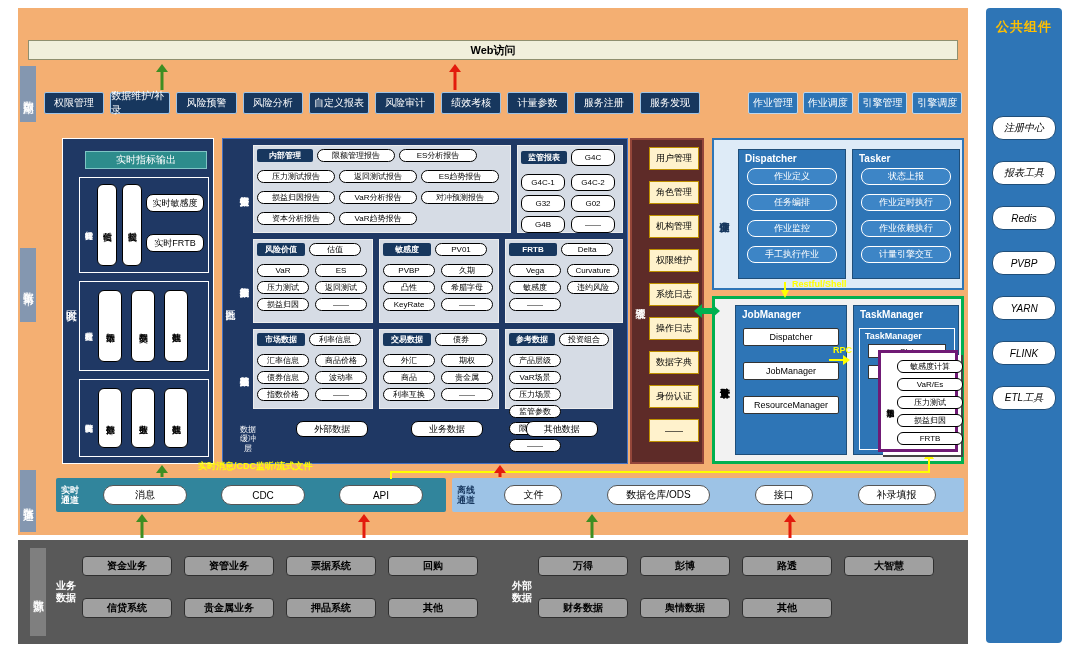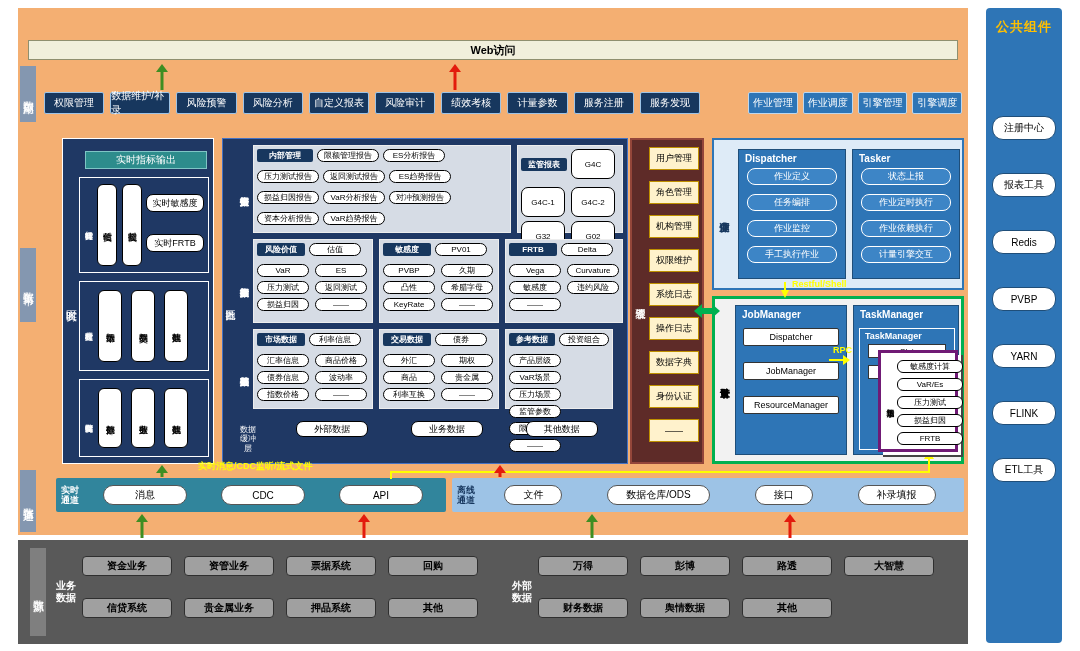--- a/index.html
+++ b/index.html
@@ -52,22 +52,22 @@
   .batch { position:absolute; left:204px; top:130px; width:406px; height:326px;
            background:var(--panelnavy,#1F3864); border:1px solid #4472C4; }
   .zonelabel2 { left:0; top:98px; width:14px; height:130px; font-size:10px; }
   .layerlabel { left:14px; width:14px; font-size:9px; font-weight:bold; }
   .grp { position:absolute; background:#D6DCE5; border:1px solid #EDEDED; padding:3px;
          display:flex; flex-direction:column; gap:8px; }
   .grow { display:flex; gap:4px; align-items:center; }
   .rowlist { display:flex; gap:4px; }
   .chip { background:var(--navy,#17375E); color:#fff; font-size:8px; font-weight:bold; display:flex;
           align-items:center; justify-content:center; height:13px; border-radius:2px; }
-  .pill.ri { width:62px; height:13px; font-size:8px; }
-  .pill.qi { width:44px; height:30px; font-size:8px; }
+  .pill.ri { width:78px; height:13px; font-size:8px; }
+  .pill.qi { width:44px; height:17px; font-size:8px; }
   .pill.gi { width:52px; height:13px; font-size:8px; }
   .gitems { display:flex; flex-wrap:wrap; gap:4px 6px; }
   .bufflabel { position:absolute; left:14px; top:280px; width:22px; height:40px; color:#fff;
                font-size:8px; line-height:1.2; word-break:break-all; display:flex; align-items:center;
                text-align:center; }
   .buffitems { position:absolute; left:52px; top:282px; width:344px; display:flex; justify-content:space-around; }
   .buffpill { width:72px; height:16px; font-size:9px; }
 
   
   .sysmgmt { position:absolute; left:612px; top:130px; width:74px; height:326px;
@@ -161,21 +161,21 @@
   .dslabel { position:absolute; top:0; height:100%; width:24px; display:flex; align-items:center;
              color:#fff; font-size:10px; font-weight:bold; line-height:1.2; word-break:break-all; }
   .dsrow { position:absolute; display:flex; gap:12px; }
   .dspill { width:90px; height:20px; background:#A0A0A0; border:1px solid #2F2F2F; border-radius:4px;
             display:flex; align-items:center; justify-content:center; font-size:10px; font-weight:bold; color:#000; }
 
   
   .common { position:absolute; left:986px; top:8px; width:76px; height:635px;
             background:var(--blue,#2E75B6); border-radius:4px; }
   .commontitle { color:#FFC000; font-weight:bold; font-size:13px; text-align:center; padding-top:10px; letter-spacing:1px; }
-  .commonitems { position:absolute; left:6px; top:108px; width:64px; display:flex; flex-direction:column; gap:33px; }
+  .commonitems { position:absolute; left:6px; top:108px; width:64px; display:flex; flex-direction:column; gap:21px;font-style:italic; }
   .commonpill { height:24px; background:#fff; border:1px solid #1F4E79; border-radius:11px;
                 display:flex; align-items:center; justify-content:center; font-size:10px; }
 </style>
 </head>
 <body>
 
 <div id="page">
 
   <div id="main">
 

